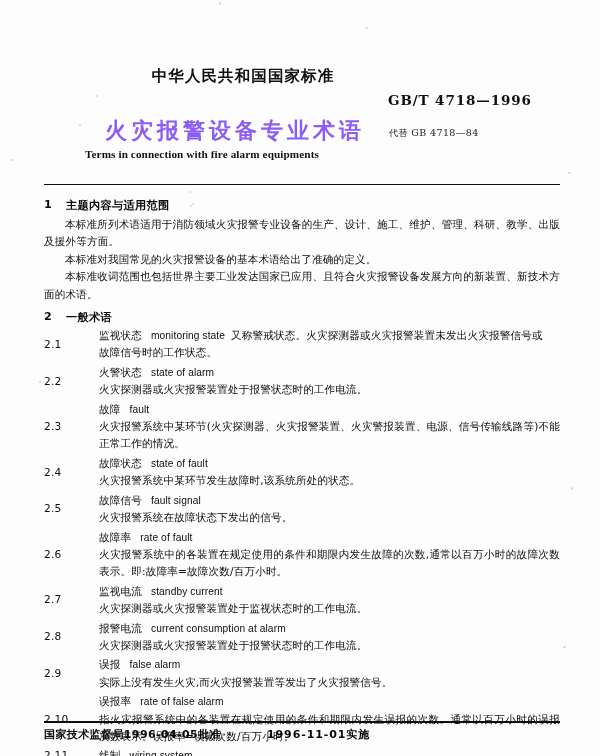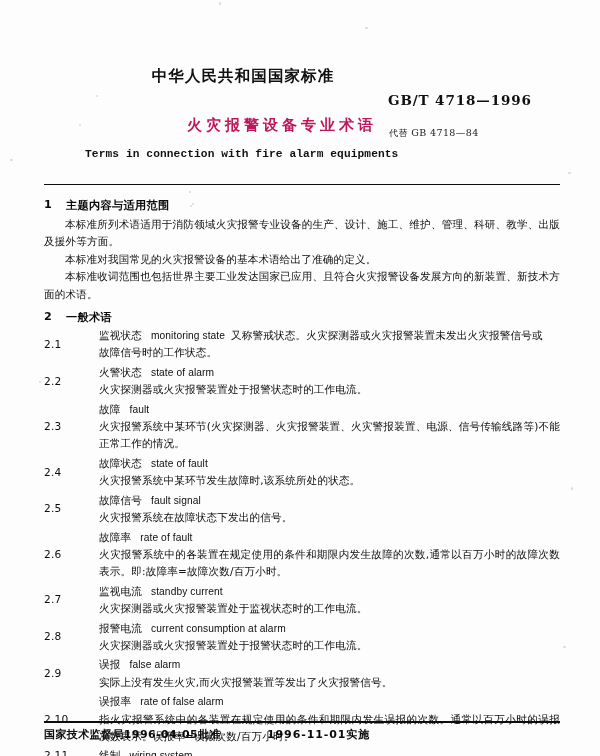--- a/index.html
+++ b/index.html
@@ -56,47 +56,47 @@
     letter-spacing: 0.9px;
     color: #101010;
     white-space: nowrap;
   }
 
   .doc-title {
     position: absolute;
     left: 105px;
     top: 50px;
     width: 272px;
-    text-align: right;
-    font-weight: bold;
-    font-size: 15px;
+    text-align: left;
+    font-weight: bold;
+    font-size: 22px;
     letter-spacing: 4px;
-    color: #be185d;
+    color: #8b5cf6;
     white-space: nowrap;
   }
 
   .std-replaces {
     position: absolute;
     left: 389px;
     top: 61px;
     font-family: "DejaVu Serif", "Liberation Serif", serif;
     font-size: 9.5px;
     letter-spacing: 0.4px;
     color: #181818;
     white-space: nowrap;
   }
   .std-replaces .cn { font-family: "DejaVu Sans", sans-serif; font-size: 9px; }
 
   .doc-title-en {
     position: absolute;
     left: 85px;
     top: 82px;
     width: 312px;
-    text-align: center;
-    font-family: Liberation Mono, monospace;
+    text-align: left;
+    font-family: Liberation Serif, serif;
     font-weight: bold;
     font-size: 11.2px;
     letter-spacing: 0.1px;
     color: #111111;
     white-space: nowrap;
   }
 
   .rule-top {
     position: absolute;
     left: 44px;

